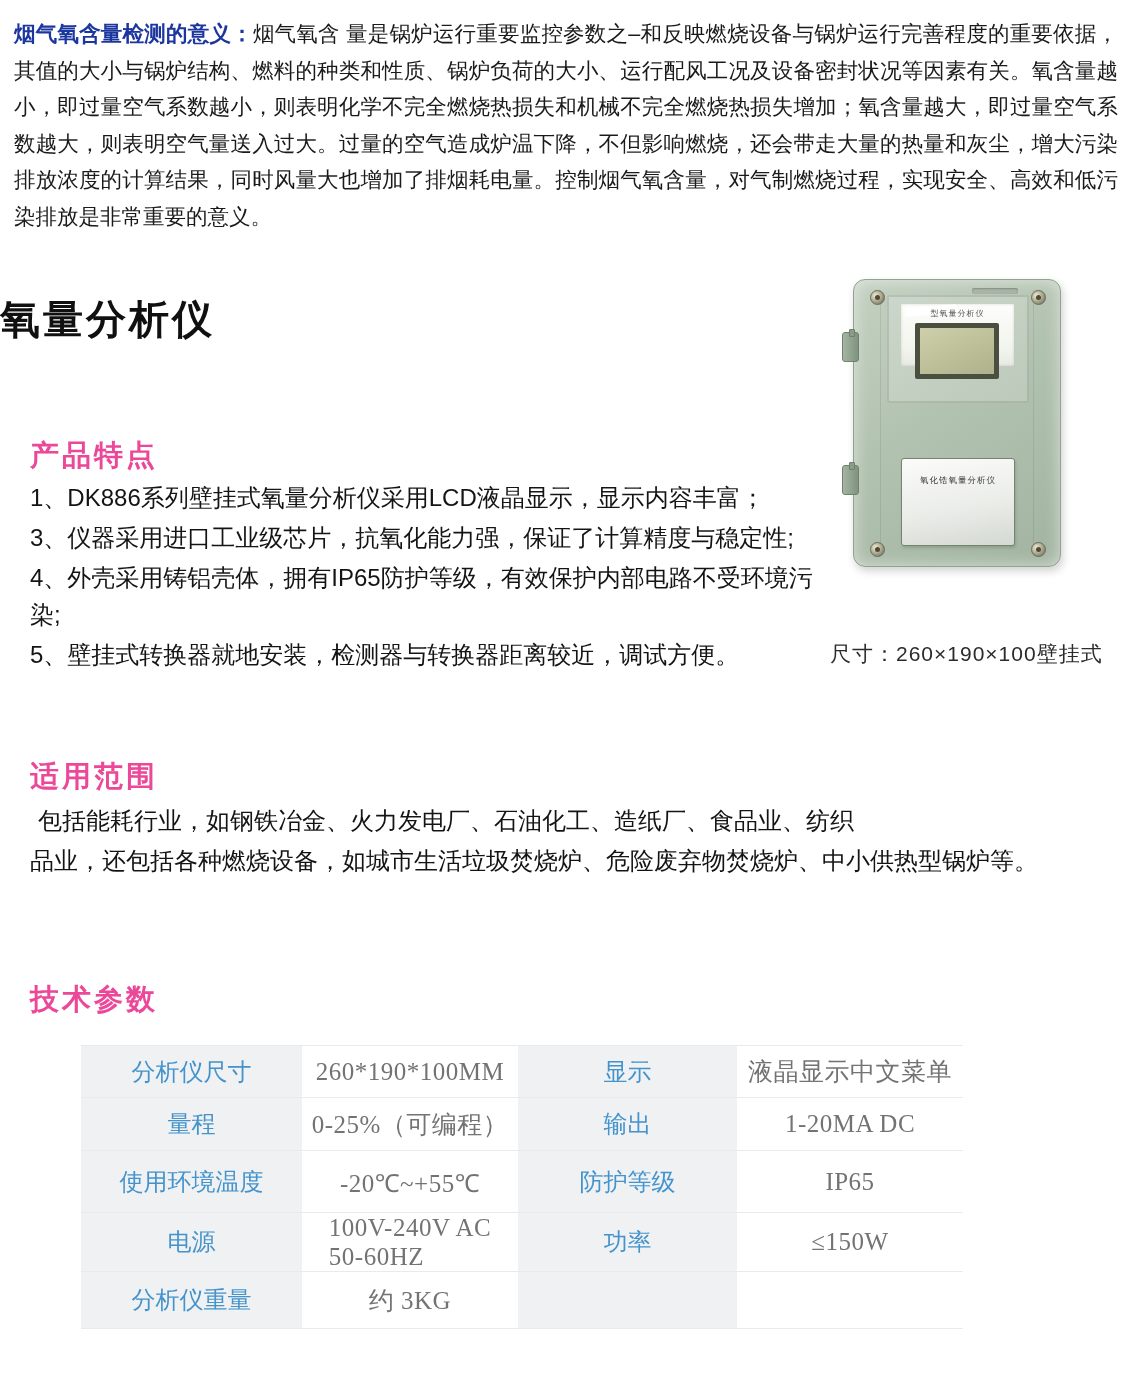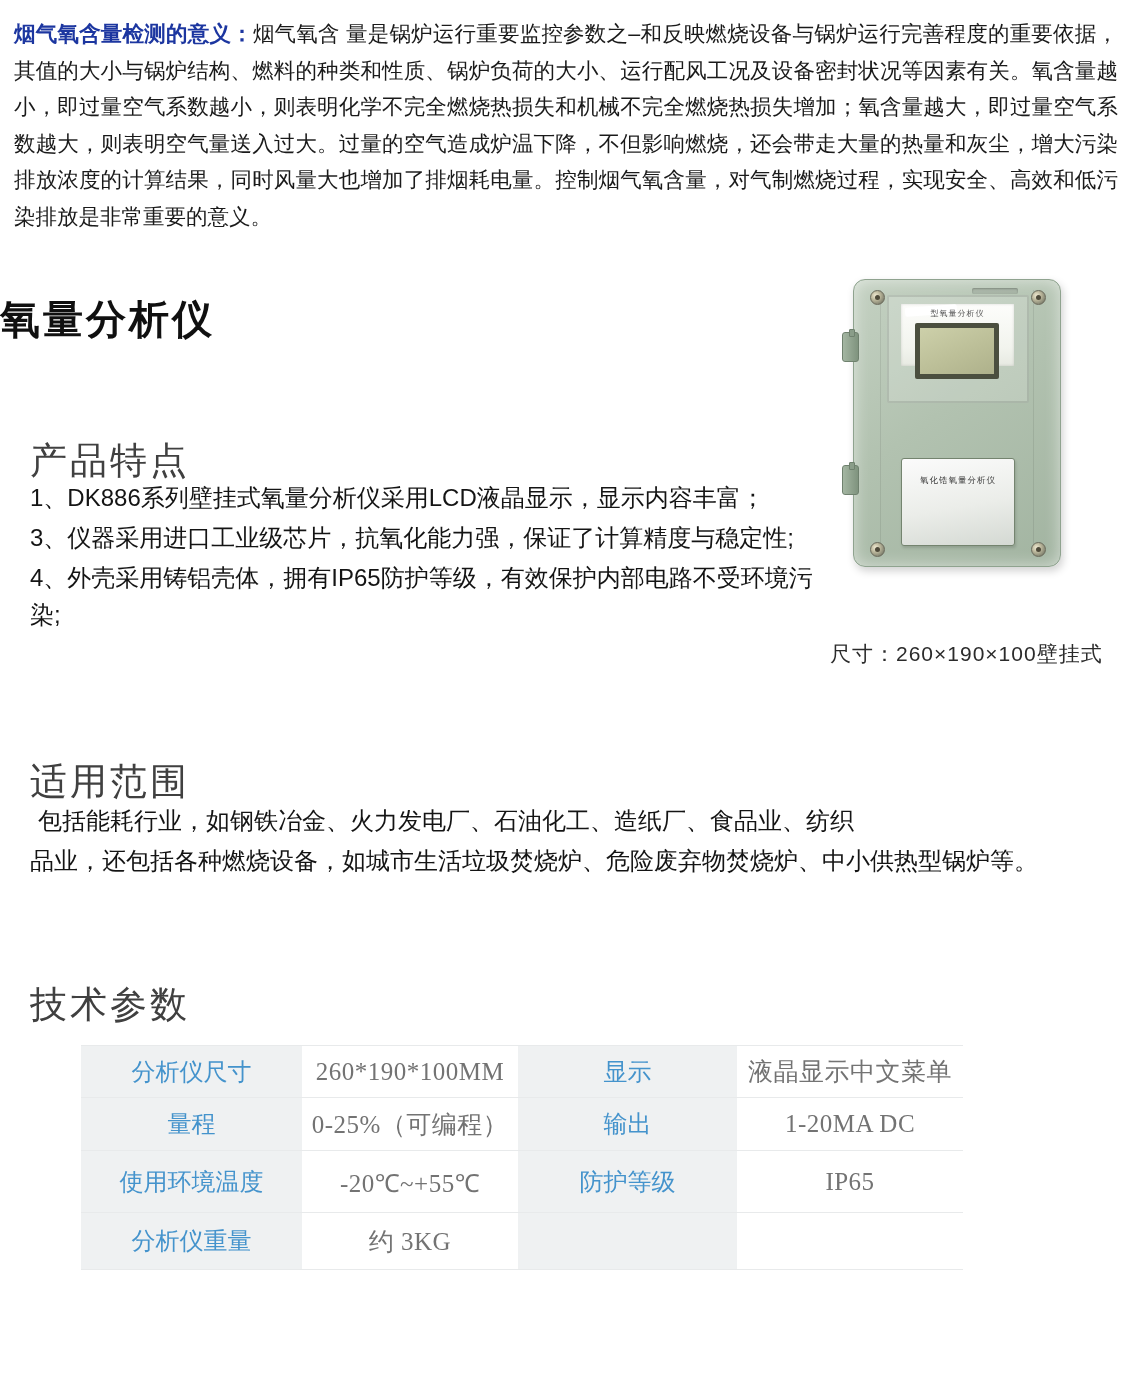--- a/index.html
+++ b/index.html
@@ -10,21 +10,21 @@
   
   .intro { position:absolute; left:14px; top:16px; width:1104px; font-size:21.5px; line-height:36.6px;
            text-align:justify; color:#1a1a1a; }
   .intro .lead { color:#1c36a0; font-weight:bold; }
 
   
   .title { position:absolute; left:0; top:292px; width:757px; text-align:left; font-size:40px;
            font-weight:bold; color:#101010; letter-spacing:3px; }
 
   
-  .sec-heading { position:absolute; left:30px; font-size:37px; color:#404040; font-weight:400; letter-spacing:3px; }
+  .sec-heading { position:absolute; left:30px; font-size:29px; color:#ec4899; font-weight:700; letter-spacing:3px; }
   .h-features { top:436px; }
   .h-scope { top:757px; }
   .h-specs { top:980px; }
 
   
   .features { position:absolute; left:30px; top:479px; width:792px; font-size:24px; color:#141414; list-style:none; }
   .features li { line-height:37px; margin-bottom:3px; }
 
   
   .scope-text { position:absolute; left:30px; top:801px; width:1060px; font-size:24px; color:#141414; line-height:40px; }
@@ -127,20 +127,21 @@
     <div class="hinge hinge-2"></div>
   </div>
 
   <div class="caption">尺寸：260×190×100壁挂式</div>
 
   <h2 class="sec-heading h-features">产品特点</h2>
   <ul class="features">
     <li>1、DK886系列壁挂式氧量分析仪采用LCD液晶显示，显示内容丰富；</li>
     <li>3、仪器采用进口工业级芯片，抗氧化能力强，保证了计算精度与稳定性;</li>
     <li>4、外壳采用铸铝壳体，拥有IP65防护等级，有效保护内部电路不受环境污染;</li>
+    <li>5、壁挂式转换器就地安装，检测器与转换器距离较近，调试方便。</li>
   </ul>
 
   <h2 class="sec-heading h-scope">适用范围</h2>
   <div class="scope-text">
     <div class="l1">包括能耗行业，如钢铁冶金、火力发电厂、石油化工、造纸厂、食品业、纺织</div>
     <div class="l2">品业，还包括各种燃烧设备，如城市生活垃圾焚烧炉、危险废弃物焚烧炉、中小供热型锅炉等。</div>
   </div>
 
   <h2 class="sec-heading h-specs">技术参数</h2>
 
@@ -163,20 +164,26 @@
       <td class="val">0-25%（可编程）</td>
       <td class="lbl">输出</td>
       <td class="val">1-20MA DC</td>
     </tr>
     <tr class="r3">
       <td class="lbl">使用环境温度</td>
       <td class="val">-20℃~+55℃</td>
       <td class="lbl">防护等级</td>
       <td class="val">IP65</td>
     </tr>
+    <tr class="r5">
+      <td class="lbl">电源</td>
+      <td class="val"><span class="val-lines"><span>100V-240V AC</span><br><span>50-60HZ</span></span></td>
+      <td class="lbl">功率</td>
+      <td class="val">≤150W</td>
+    </tr>
     <tr class="r6">
       <td class="lbl">分析仪重量</td>
       <td class="val">约 3KG</td>
       <td class="lbl"></td>
       <td class="val"></td>
     </tr>
   </tbody>
     </table>
 
 </div>

